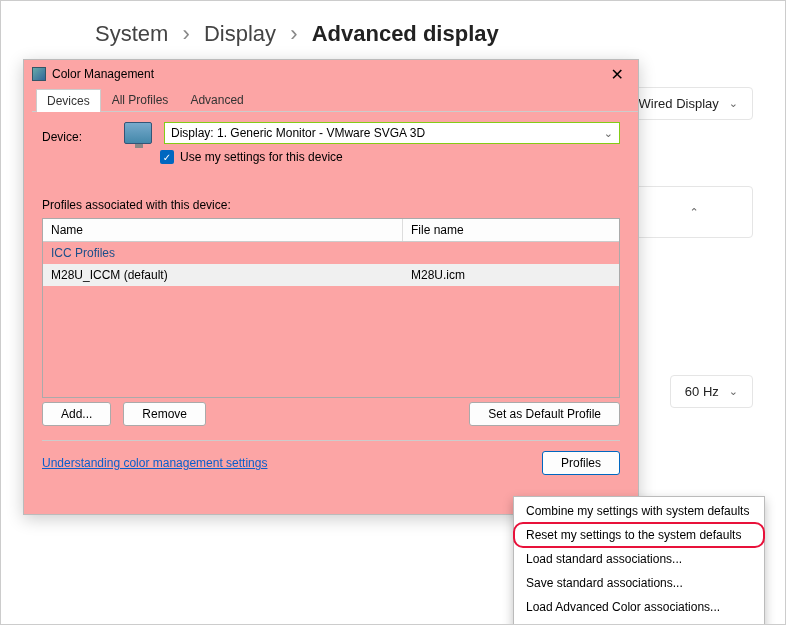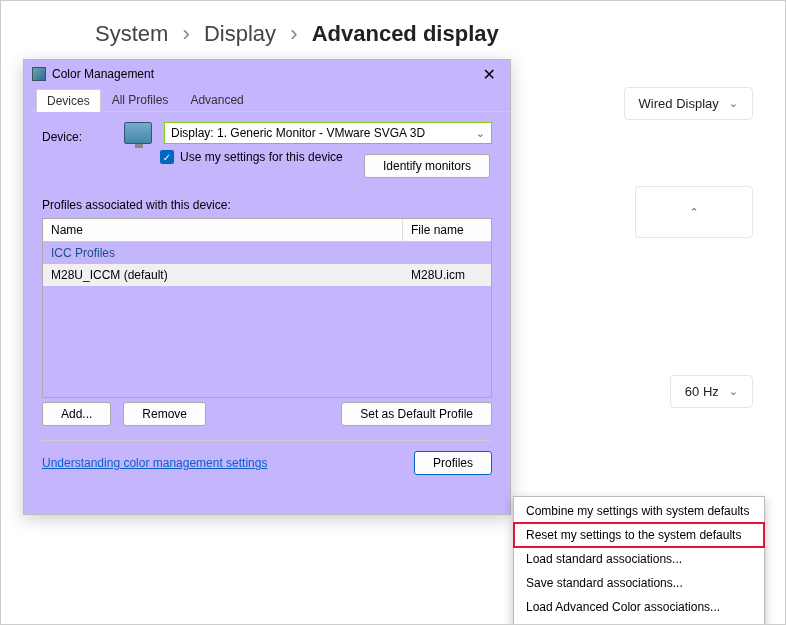--- a/index.html
+++ b/index.html
@@ -8,21 +8,21 @@
 .bg-header { padding: 20px 0 12px 94px; font-size: 22px; color: #444; }
 .bg-header .sep { padding: 0 8px; color: #888; }
 .bg-header .current { font-weight: 600; color: #222; }
 
 .bg-row { position: absolute; right: 32px; background: #fff; border: 1px solid #e5e5e5; border-radius: 4px; padding: 8px 14px; font-size: 13px; display: flex; align-items: center; gap: 10px; color: #222; }
 .bg-row1 { top: 86px; }
 .bg-row2 { top: 185px; width: 118px; height: 52px; justify-content: center; }
 .bg-row3 { top: 374px; }
 .chev { font-size: 11px; color: #666; }
 
-.dialog { position: absolute; top: 58px; left: 22px; width: 488px; height: 456px; background: #c4b5fd; border: 1px solid #bbb; box-shadow: 0 4px 16px rgba(0,0,0,0.2); }
+.dialog { position: absolute; top: 58px; left: 22px; width: 616px; height: 456px; background: #fca5a5; border: 1px solid #bbb; box-shadow: 0 4px 16px rgba(0,0,0,0.2); }
 .titlebar { height: 28px; display: flex; align-items: center; padding: 0 8px; font-size: 12px; }
 .titlebar .tb-icon { width: 14px; height: 14px; background: linear-gradient(135deg,#6aa 0%,#369 100%); border: 1px solid #356; margin-right: 6px; }
 .titlebar .close { margin-left: auto; font-size: 16px; padding: 0 6px; cursor: pointer; }
 
 .tabs { display: flex; border-bottom: 1px solid #ccc; padding-left: 4px; font-size: 12px; margin-left: 8px; }
 .tab { padding: 4px 10px; border: 1px solid transparent; border-bottom: none; cursor: pointer; color: #333; }
 .tab.active { border-color: #ccc; background: #fff; position: relative; top: 1px; }
 
 .panel { padding: 10px 18px 10px 18px; font-size: 12px; }
 .device-row { display: flex; align-items: flex-end; gap: 12px; margin-bottom: 6px; }
@@ -49,21 +49,21 @@
 .btn { border: 1px solid #aaa; border-radius: 3px; padding: 4px 18px; background: #fdfdfd; cursor: pointer; font-size: 12px; }
 .btn-row .spacer { flex: 1; }
 
 .hr { border: none; border-top: 1px solid #ccc; margin: 14px 0 10px; }
 .foot { display: flex; align-items: center; }
 .link { color: #0a5fcb; text-decoration: underline; cursor: pointer; font-size: 12px; }
 .profiles-btn { margin-left: auto; border: 1px solid #0067c0; }
 
 .popup { position: absolute; top: 495px; left: 512px; width: 252px; background: #fff; border: 1px solid #bbb; box-shadow: 0 4px 10px rgba(0,0,0,0.25); font-size: 12px; padding: 2px 0; }
 .popup-item { padding: 5px 12px; cursor: pointer; white-space: nowrap; }
-.popup-item.hl { outline: 2px solid #e8113a; outline-offset: -1px; }
+.popup-item.hl { outline: 2px solid #e8113a; outline-offset: -1px; border-radius: 9px; }
 </style>
 </head>
 <body>
 
 <div class="bg-header">
   <span>System</span>
   <span class="sep">›</span>
   <span>Display</span>
   <span class="sep">›</span>
   <span class="current">Advanced display</span>
@@ -98,21 +98,20 @@
       <div class="monitor-icon"></div>
       <div class="device-select">
         <span>Display: 1. Generic Monitor - VMware SVGA 3D</span>
         <span class="chev">⌄</span>
       </div>
     </div>
     <div class="check-row">
       <div class="check">✓</div>
       <span>Use my settings for this device</span>
     </div>
-    <div class="btn identify">Identify monitors</div>
 
     <div class="assoc-label">Profiles associated with this device:</div>
     <div class="profile-table">
       <div class="pt-header">
         <div class="pt-col name">Name</div>
         <div class="pt-col file">File name</div>
       </div>
       <div class="pt-group">ICC Profiles</div>
       <div class="pt-row">
         <div class="pt-col name">M28U_ICCM (default)</div>

